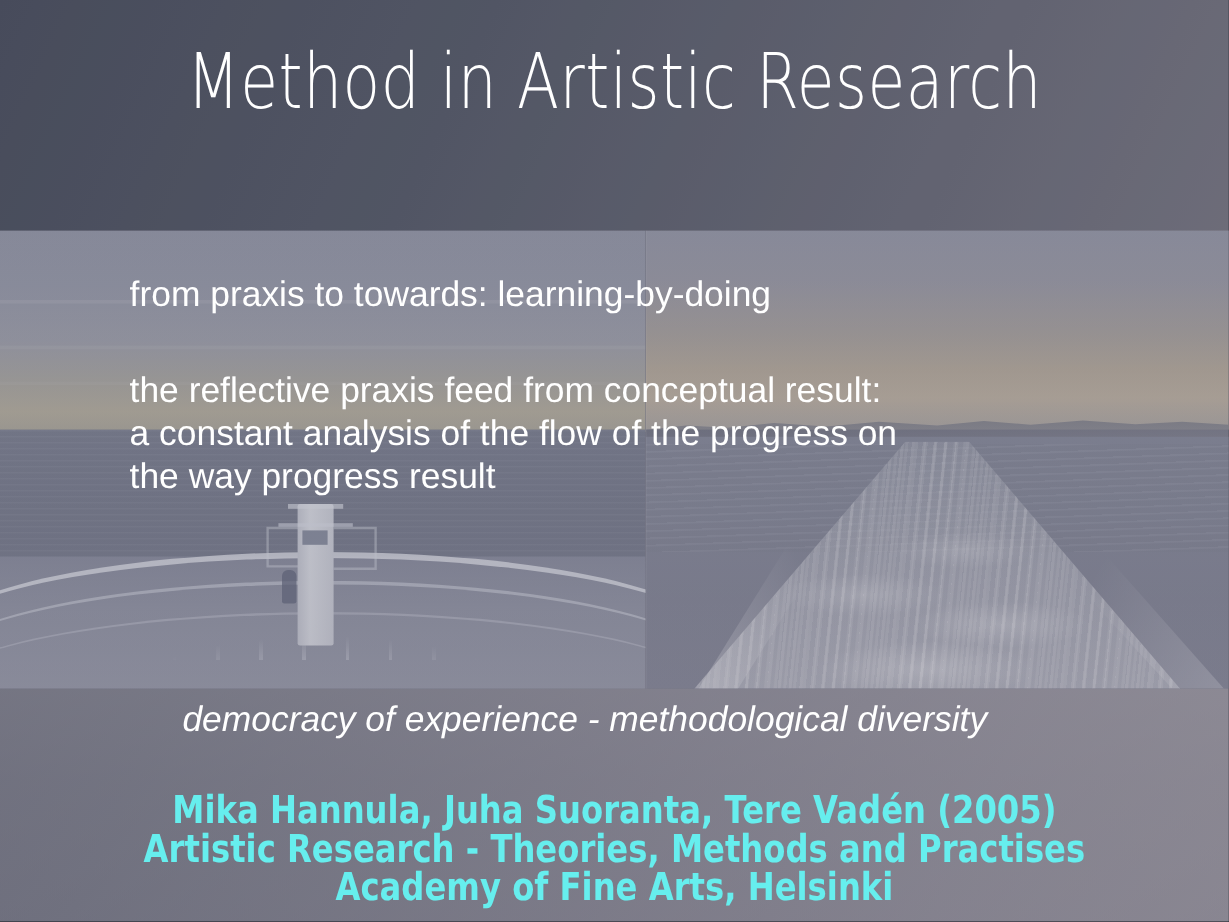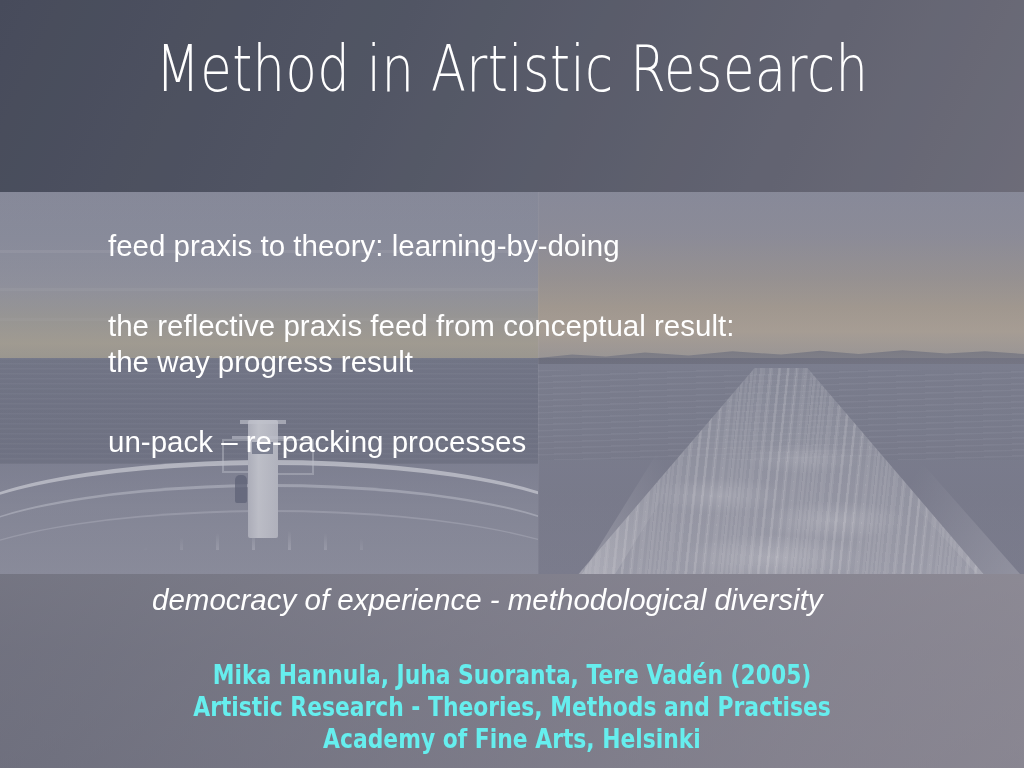--- a/index.html
+++ b/index.html
@@ -279,21 +279,21 @@
   }
 
   .citation {
     position: absolute;
     left: 0;
     top: 659px;
     width: 1024px;
     text-align: center;
     color: #66eeee;
     font-family: "DejaVu Sans", sans-serif;
-    font-size: 26px;
+    font-size: 32px;
     font-weight: 600;
     line-height: 32px;
     letter-spacing: 0px;
   }
   .cite-line {
     display: block;
     transform: scaleX(0.84);
     transform-origin: 50% 50%;
     white-space: nowrap;
   }
@@ -340,30 +340,30 @@
   </div>
 
   <div class="photo-seam"></div>
   <div class="band-wash"></div>
   <div class="upper-wash"></div>
   <div class="lower-wash"></div>
 
   <div class="title">Method in Artistic Research</div>
 
   <div class="body-block">
-    <div class="para line"><span>feed praxis to theory: </span><span class="it">learning-by-doing</span></div>
+    <div class="para line"><span>from praxis to towards: </span><span class="it">learning-by-doing</span></div>
 
     <div class="gap-xl"></div>
 
     <div class="para line">the reflective praxis feed from conceptual result:</div>
+    <div class="para line it">a constant analysis of the flow of the progress on</div>
     <div class="para line it">the way progress result</div>
 
     <div class="gap-xl"></div>
 
-    <div class="para line">un-pack – re-packing processes</div>
   </div>
 
   <div class="italic-line">democracy of experience - methodological diversity</div>
 
   <div class="citation">
     <span class="cite-line">Mika Hannula, Juha Suoranta, Tere Vadén (2005)</span>
     <span class="cite-line">Artistic Research - Theories, Methods and Practises</span>
     <span class="cite-line">Academy of Fine Arts, Helsinki</span>
   </div>
 

